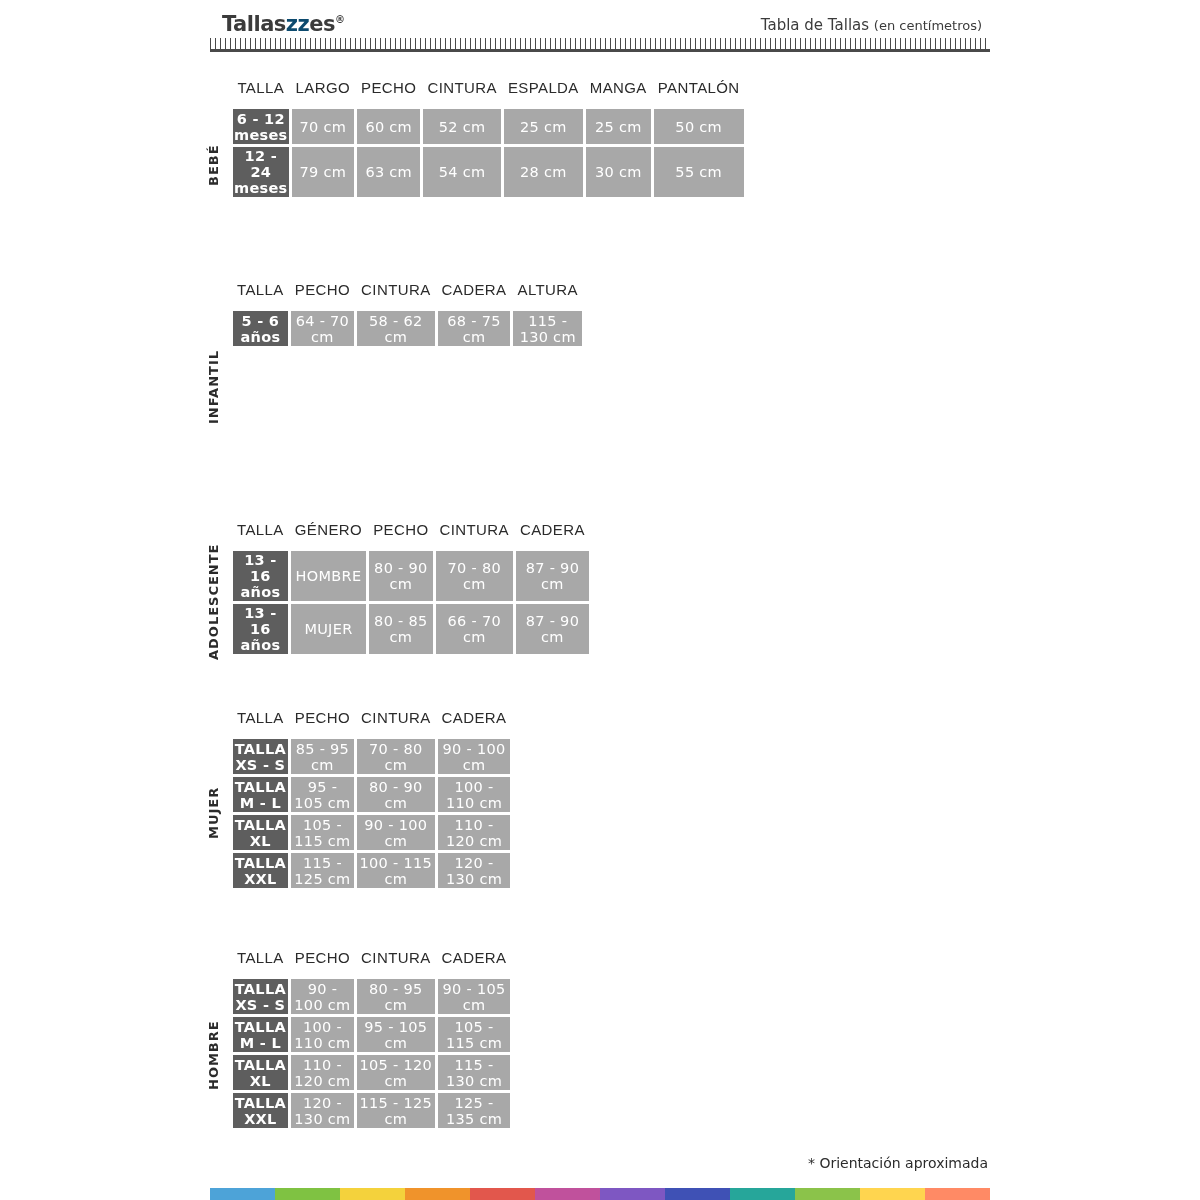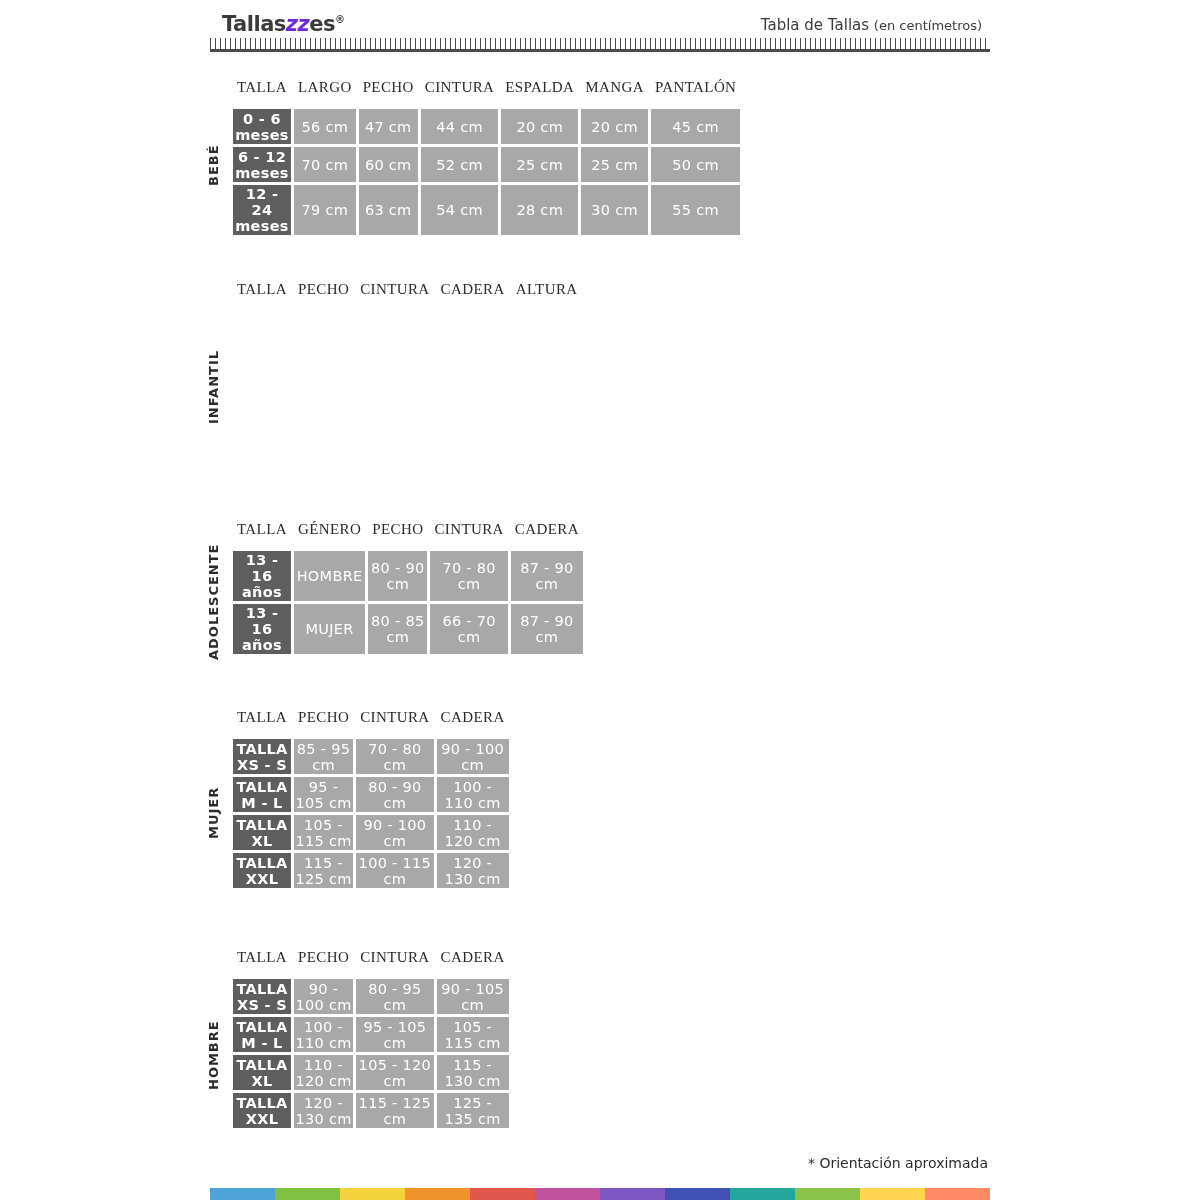--- a/index.html
+++ b/index.html
@@ -24,21 +24,21 @@
   }
   .brand {
     position: absolute;
     left: 12px; top: 4px;
     font-family: "DejaVu Sans", sans-serif;
     font-weight: bold;
     font-size: 21px;
     letter-spacing: -0.5px;
     color: #3b3b3b;
   }
-  .brand .zz { color: #6d28d9; font-style: italic; }
+  .brand .zz { color: #0c4a6e; }
   .brand .reg { font-size: 10px; vertical-align: super; color: #3b3b3b; }
   .header-title {
     position: absolute;
     right: 8px; top: 8px;
     font-size: 15px;
     color: #3b3b3b;
     font-family: "DejaVu Sans", sans-serif;
   }
   .header-title .small { font-size: 13px; }
 
@@ -78,21 +78,21 @@
     table-layout: fixed;
   }
   table.sz th {
     font-size: 15px;
     font-weight: normal;
     color: #2b2b2b;
     padding: 6px 4px 10px 4px;
     letter-spacing: 0.4px;
     background: transparent;
     text-align: center;
-    font-family: Liberation Serif, serif;
+    font-family: Liberation Sans, sans-serif;
   }
   table.sz td {
     height: 35px;
     text-align: center;
     font-size: 14.5px;
     color: #ffffff;
     background: #a8a8a8;
     font-family: "DejaVu Sans", sans-serif;
     letter-spacing: 0.3px;
   }
@@ -148,29 +148,20 @@
               <th>TALLA</th>
               <th>LARGO</th>
               <th>PECHO</th>
               <th>CINTURA</th>
               <th>ESPALDA</th>
               <th>MANGA</th>
               <th>PANTALÓN</th>
             </tr>
           </thead>
           <tbody>
-            <tr>
-              <td class="size">0 - 6 meses</td>
-              <td>56 cm</td>
-              <td>47 cm</td>
-              <td>44 cm</td>
-              <td>20 cm</td>
-              <td>20 cm</td>
-              <td>45 cm</td>
-            </tr>
             <tr>
               <td class="size">6 - 12 meses</td>
               <td>70 cm</td>
               <td>60 cm</td>
               <td>52 cm</td>
               <td>25 cm</td>
               <td>25 cm</td>
               <td>50 cm</td>
             </tr>
             <tr>
@@ -198,20 +189,27 @@
           <thead>
             <tr>
               <th>TALLA</th>
               <th>PECHO</th>
               <th>CINTURA</th>
               <th>CADERA</th>
               <th>ALTURA</th>
             </tr>
           </thead>
           <tbody>
+            <tr>
+              <td class="size">5 - 6 años</td>
+              <td>64 - 70 cm</td>
+              <td>58 - 62 cm</td>
+              <td>68 - 75 cm</td>
+              <td>115 - 130 cm</td>
+            </tr>
           </tbody>
         </table>
       </div>
       <div class="block" style="left: 196px; top: 512px;">
         <div class="side-label" style="top: 40px; height: 100px;">ADOLESCENTE</div>
         <table class="sz" style="position: absolute; left: 34px; top: 0px;">
           <colgroup>
             <col style="width: 152px;">
             <col style="width: 140px;">
             <col style="width: 140px;">

